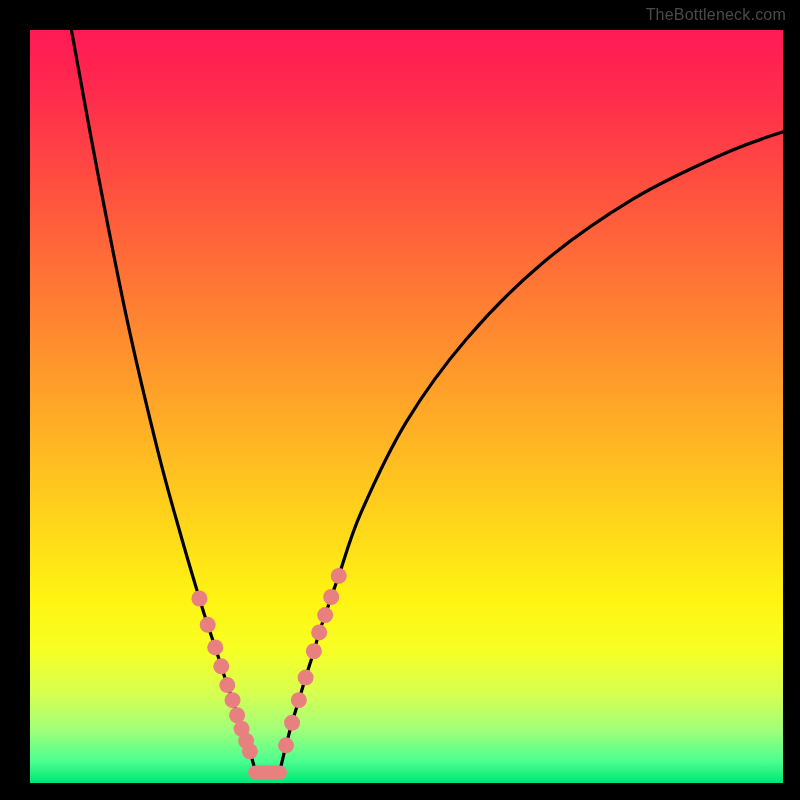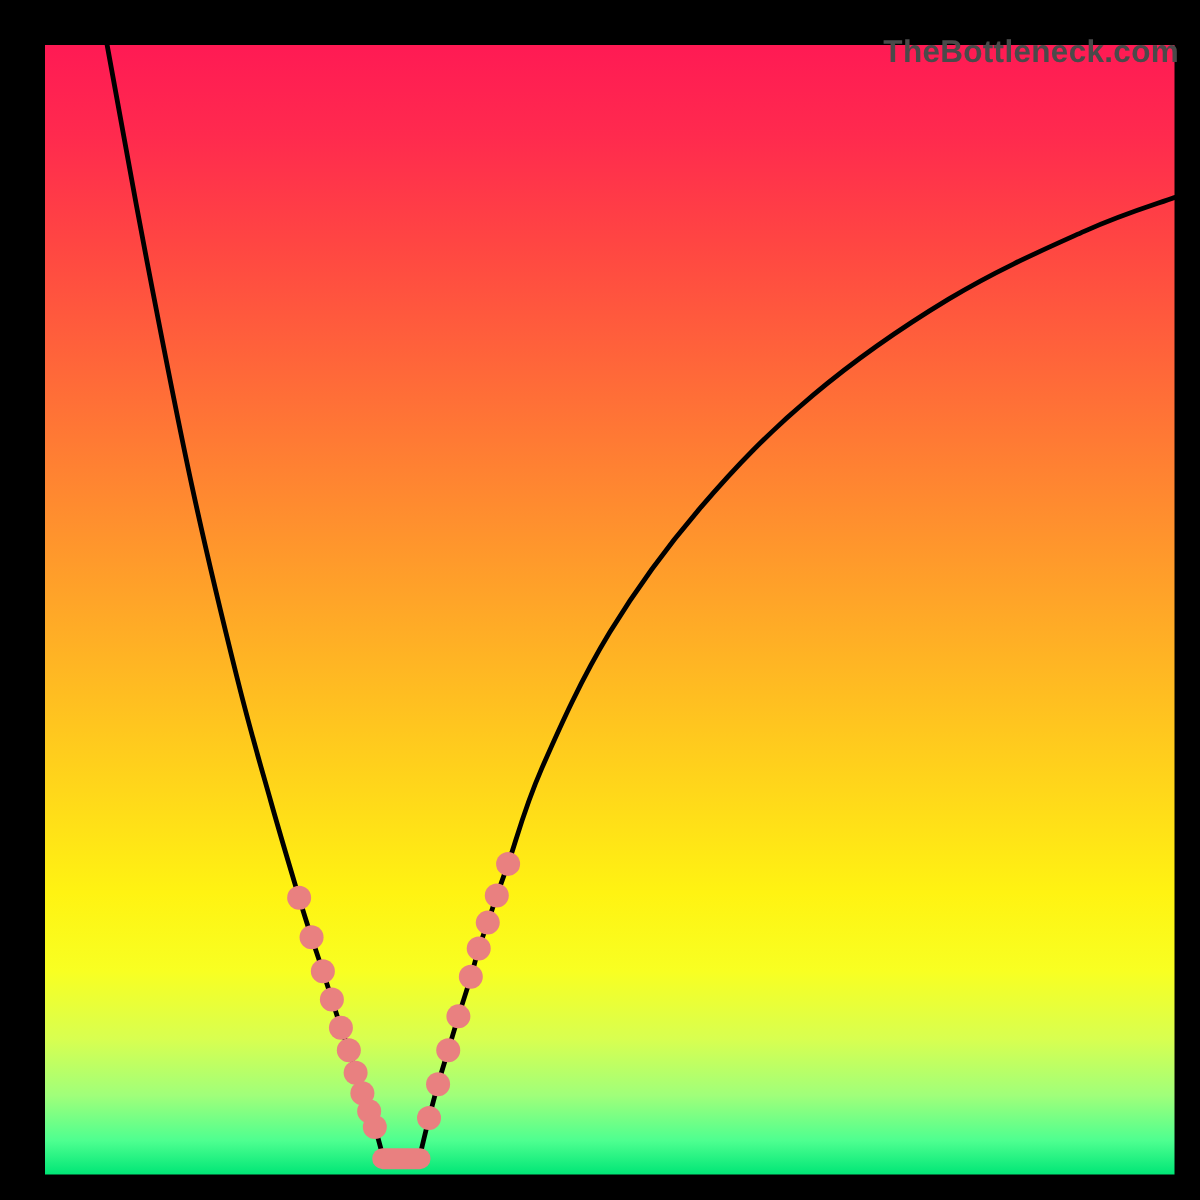--- a/index.html
+++ b/index.html
@@ -35,25 +35,25 @@
       #ffd71a 66%,
       #fff312 75%,
       #f8ff22 82%,
       #d8ff50 88%,
       #a0ff7a 93%,
       #4eff90 97%,
       #00e676 100%);
   }
   .watermark {
     position: absolute;
-    top: 23px;
+    top: 6px;
     right: 14px;
     color: #4a4a4a;
-    font-size: 21px;
-    font-weight: 700;
+    font-size: 16px;
+    font-weight: 400;
     letter-spacing: 0.2px;
     pointer-events: none;
     user-select: none;
   }
   svg.curves {
     position: absolute;
     left: 0;
     top: 0;
     width: 753px;
     height: 753px;

